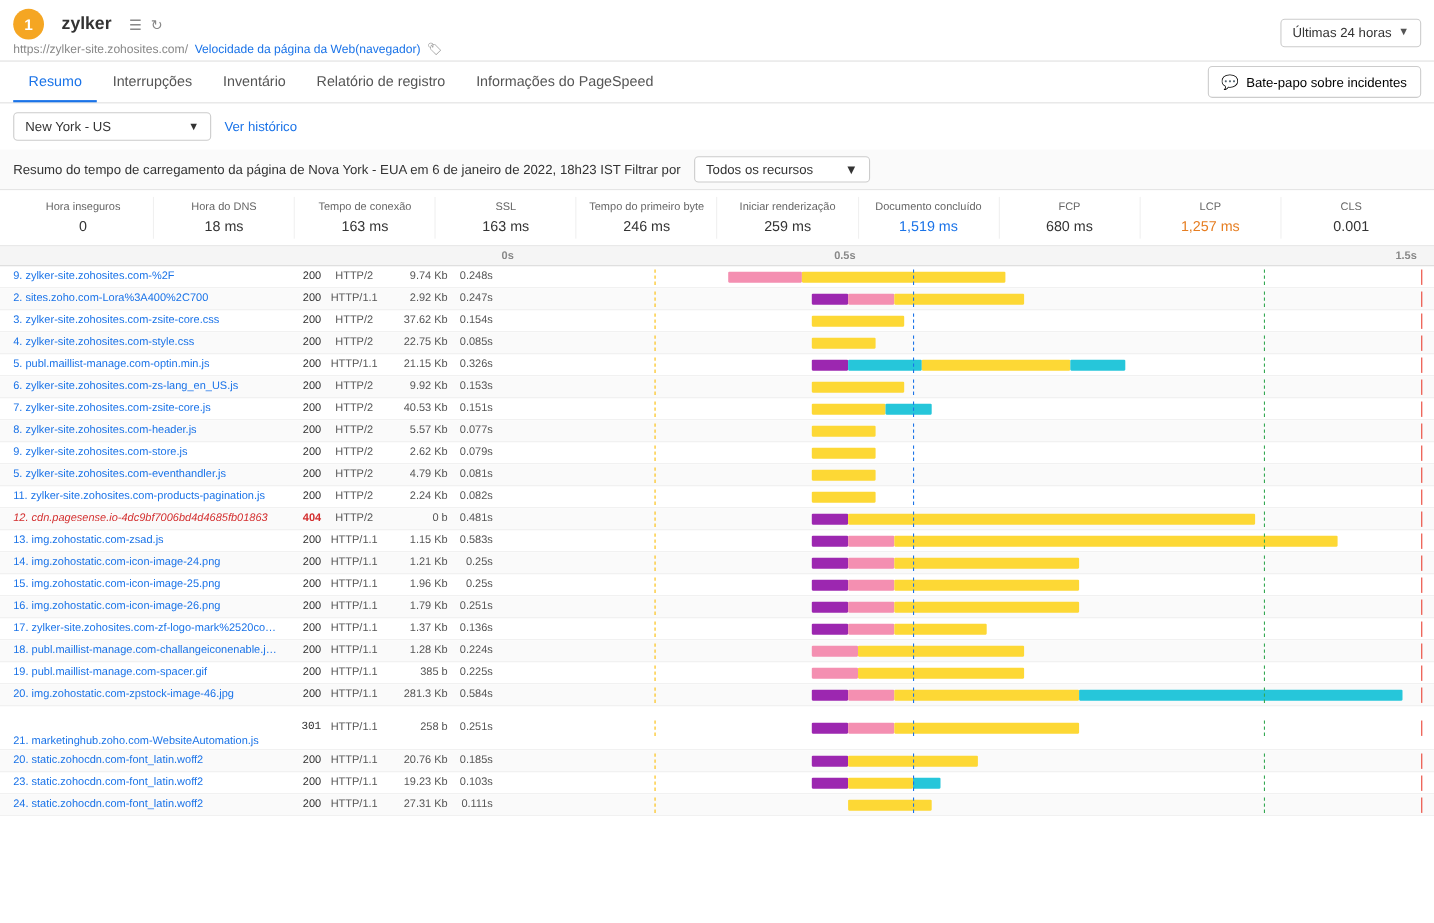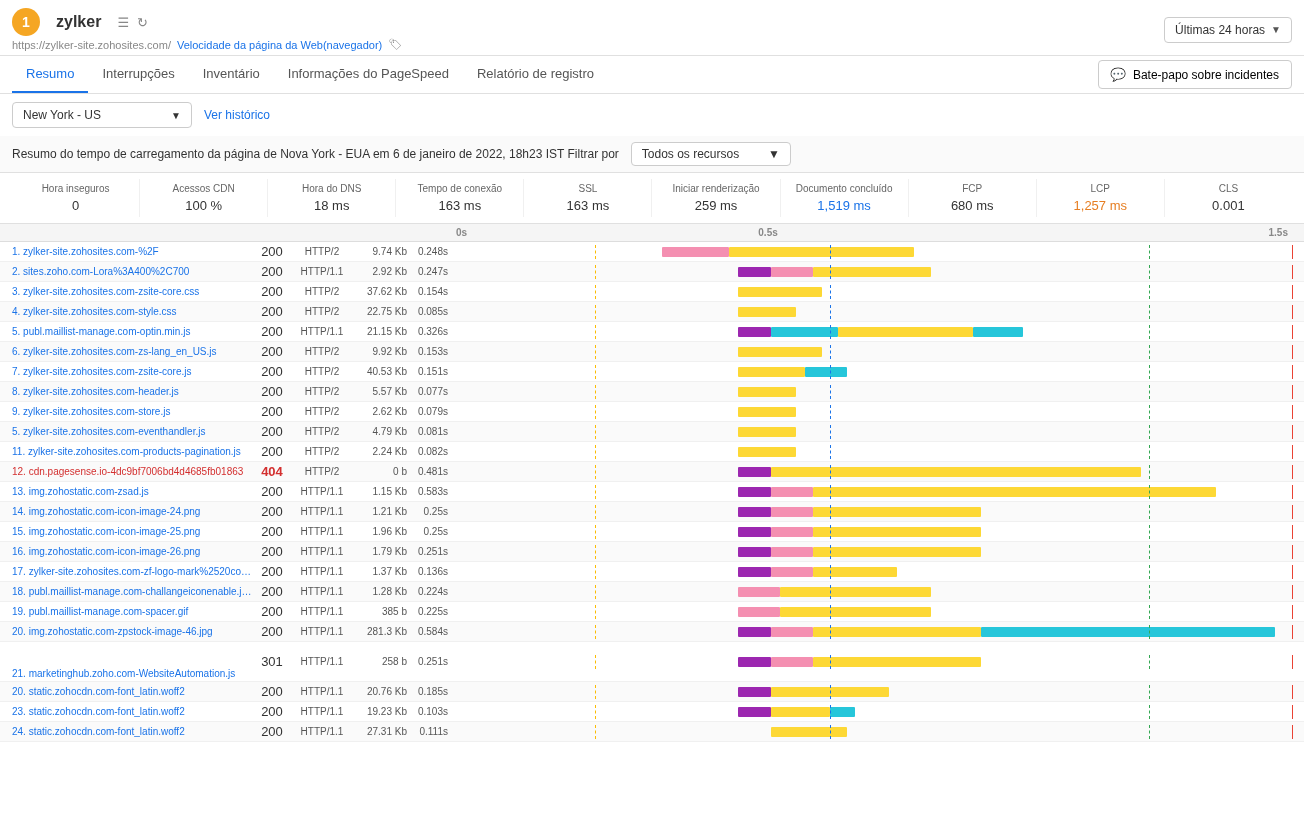--- a/index.html
+++ b/index.html
@@ -42,21 +42,21 @@
     .wf-col-status { width: 40px; min-width: 40px; text-align: center; font-size: 11px; font-weight: 500; color: #555; }
     .wf-col-proto { width: 60px; min-width: 60px; text-align: center; font-size: 11px; font-weight: 500; color: #555; }
     .wf-col-size { width: 55px; min-width: 55px; text-align: center; font-size: 11px; font-weight: 500; color: #555; }
     .wf-col-time { width: 45px; min-width: 45px; text-align: center; font-size: 11px; font-weight: 500; color: #555; }
     .wf-col-chart { flex: 1; position: relative; font-size: 10px; color: #888; }
     .timeline-labels { display: flex; justify-content: space-between; padding: 0 4px; font-size: 10px; color: #888; }
     
     .wf-row { display: flex; align-items: center; padding: 2px 12px; border-bottom: 1px solid #f0f0f0; min-height: 20px; }
     .wf-row.even { background: #fafafa; }
     .wf-url { width: 240px; min-width: 240px; font-size: 10px; color: #1a73e8; overflow: hidden; text-overflow: ellipsis; white-space: nowrap; cursor: pointer; }
-    .wf-status { width: 40px; min-width: 40px; text-align: center; font-size: 13px; color: #333; }
+    .wf-status { width: 40px; min-width: 40px; text-align: right; font-size: 10px; color: #333; }
     .wf-proto { width: 60px; min-width: 60px; text-align: center; font-size: 10px; color: #555; }
     .wf-size { width: 55px; min-width: 55px; text-align: right; font-size: 10px; color: #555; }
     .wf-time-val { width: 45px; min-width: 45px; text-align: right; font-size: 10px; color: #555; padding-right: 4px; }
     .wf-chart { flex: 1; position: relative; height: 14px; }
     
     
     .bar-segment { position: absolute; height: 10px; top: 2px; border-radius: 1px; }
 
     .header-top { display: flex; align-items: center; justify-content: space-between; padding: 8px 12px 4px; border-bottom: 1px solid #e0e0e0; }
     .header-left { display: flex; flex-direction: column; gap: 2px; }
@@ -93,22 +93,22 @@
       <span>Últimas 24 horas</span>
       <span class="arrow">▼</span>
     </div>
   </div>
 </div>
 
 <div class="nav-tabs">
   <div class="nav-tab active">Resumo</div>
   <div class="nav-tab">Interrupções</div>
   <div class="nav-tab">Inventário</div>
+  <div class="nav-tab">Relatório de registro</div>
   <div class="nav-tab">Informações do PageSpeed</div>
-  <div class="nav-tab">Relatório de registro</div>
   <div style="margin-left:auto; display:flex; align-items:center;">
     <button class="chat-btn">
       <span class="chat-btn-icon">💬</span>
       <span>Bate-papo sobre incidentes</span>
     </button>
   </div>
 </div>
 
 <div class="toolbar">
   <div class="location-dropdown">
@@ -125,34 +125,34 @@
     <span style="margin-left:auto;">▼</span>
   </div>
 </div>
 
 <div class="metrics-row" id="metrics-container">
 <div class="metric-item">
       <div class="metric-label">Hora inseguros</div>
       <div class="metric-value ">0</div>
     </div>
     <div class="metric-item">
-      <div class="metric-label">Acessos CDN</div>
-      <div class="metric-value ">100 %</div>
-    </div>
-    <div class="metric-item">
       <div class="metric-label">Hora do DNS</div>
       <div class="metric-value ">18 ms</div>
     </div>
     <div class="metric-item">
       <div class="metric-label">Tempo de conexão</div>
       <div class="metric-value ">163 ms</div>
     </div>
     <div class="metric-item">
       <div class="metric-label">SSL</div>
       <div class="metric-value ">163 ms</div>
+    </div>
+    <div class="metric-item">
+      <div class="metric-label">Tempo do primeiro byte</div>
+      <div class="metric-value ">246 ms</div>
     </div>
     <div class="metric-item">
       <div class="metric-label">Iniciar renderização</div>
       <div class="metric-value ">259 ms</div>
     </div>
     <div class="metric-item">
       <div class="metric-label">Documento concluído</div>
       <div class="metric-value blue">1,519 ms</div>
     </div>
     <div class="metric-item">
@@ -182,21 +182,21 @@
         <div class="timeline-labels">
           <span>0s</span>
           <span style="margin-left:35%;">0.5s</span>
           <span style="margin-left:auto;">1.5s</span>
         </div>
       </div>
     </div>
 
     <div id="waterfall-rows">
         <div class="wf-row">
-    <div class="wf-url" style="color:#1a73e8;" title="1. zylker-site.zohosites.com-%2F">1. zylker-site.zohosites.com-%2F</div>
+    <div class="wf-url" style="color:#1a73e8;" title="1. zylker-site.zohosites.com-%2F">9. zylker-site.zohosites.com-%2F</div>
     <div class="wf-status" style="color:#333;font-weight:normal;">200</div>
     <div class="wf-proto">HTTP/2</div>
     <div class="wf-size">9.74 Kb</div>
     <div class="wf-time-val">0.248s</div>
     <div class="wf-chart" style="position:relative;flex:1;height:14px;">
       <div class="bar-segment" style="background:#f48fb1;left:25%;width:8%;"></div>
             <div class="bar-segment" style="background:#fdd835;left:33%;width:22%;"></div>
             <div style="position:absolute;top:0;bottom:0;left:17%;width:1px;border-left:1.5px dashed #fbbc04;z-index:3;"></div>
             <div style="position:absolute;top:0;bottom:0;left:45%;width:1px;border-left:1.5px dashed #1a73e8;z-index:3;"></div>
             <div style="position:absolute;top:0;bottom:0;left:83%;width:1px;border-left:1.5px dashed #34a853;z-index:3;"></div>
@@ -343,21 +343,21 @@
     <div class="wf-time-val">0.082s</div>
     <div class="wf-chart" style="position:relative;flex:1;height:14px;">
       <div class="bar-segment" style="background:#fdd835;left:34%;width:7%;"></div>
             <div style="position:absolute;top:0;bottom:0;left:17%;width:1px;border-left:1.5px dashed #fbbc04;z-index:3;"></div>
             <div style="position:absolute;top:0;bottom:0;left:45%;width:1px;border-left:1.5px dashed #1a73e8;z-index:3;"></div>
             <div style="position:absolute;top:0;bottom:0;left:83%;width:1px;border-left:1.5px dashed #34a853;z-index:3;"></div>
             <div style="position:absolute;top:0;bottom:0;left:100%;width:1px;border-left:1.5px solid #ea4335;z-index:3;"></div>
     </div>
   </div>
         <div class="wf-row even">
-    <div class="wf-url" style="color:#d32f2f;" title="12. cdn.pagesense.io-4dc9bf7006bd4d4685fb01863">12. cdn.pagesense.io-4dc9bf7006bd4d4685fb01863</div>
+    <div class="wf-url" style="color:#d32f2f;font-style:italic;" title="12. cdn.pagesense.io-4dc9bf7006bd4d4685fb01863">12. cdn.pagesense.io-4dc9bf7006bd4d4685fb01863</div>
     <div class="wf-status" style="color:#d32f2f;font-weight:bold;">404</div>
     <div class="wf-proto">HTTP/2</div>
     <div class="wf-size">0 b</div>
     <div class="wf-time-val">0.481s</div>
     <div class="wf-chart" style="position:relative;flex:1;height:14px;">
       <div class="bar-segment" style="background:#9c27b0;left:34%;width:4%;"></div>
             <div class="bar-segment" style="background:#fdd835;left:38%;width:44%;"></div>
             <div style="position:absolute;top:0;bottom:0;left:17%;width:1px;border-left:1.5px dashed #fbbc04;z-index:3;"></div>
             <div style="position:absolute;top:0;bottom:0;left:45%;width:1px;border-left:1.5px dashed #1a73e8;z-index:3;"></div>
             <div style="position:absolute;top:0;bottom:0;left:83%;width:1px;border-left:1.5px dashed #34a853;z-index:3;"></div>
@@ -486,21 +486,21 @@
             <div class="bar-segment" style="background:#fdd835;left:43%;width:20%;"></div>
             <div class="bar-segment" style="background:#26c6da;left:63%;width:35%;"></div>
             <div style="position:absolute;top:0;bottom:0;left:17%;width:1px;border-left:1.5px dashed #fbbc04;z-index:3;"></div>
             <div style="position:absolute;top:0;bottom:0;left:45%;width:1px;border-left:1.5px dashed #1a73e8;z-index:3;"></div>
             <div style="position:absolute;top:0;bottom:0;left:83%;width:1px;border-left:1.5px dashed #34a853;z-index:3;"></div>
             <div style="position:absolute;top:0;bottom:0;left:100%;width:1px;border-left:1.5px solid #ea4335;z-index:3;"></div>
     </div>
   </div>
         <div class="wf-row">
     <div class="wf-url" style="color:#1a73e8;margin-top:24px;" title="21. marketinghub.zoho.com-WebsiteAutomation.js">21. marketinghub.zoho.com-WebsiteAutomation.js</div>
-    <div class="wf-status" style="color:#333;font-weight:normal;">301</div>
+    <div class="wf-status" style="color:#333;font-weight:normal;font-family:Liberation Mono, monospace;">301</div>
     <div class="wf-proto">HTTP/1.1</div>
     <div class="wf-size">258 b</div>
     <div class="wf-time-val">0.251s</div>
     <div class="wf-chart" style="position:relative;flex:1;height:14px;">
       <div class="bar-segment" style="background:#9c27b0;left:34%;width:4%;"></div>
             <div class="bar-segment" style="background:#f48fb1;left:38%;width:5%;"></div>
             <div class="bar-segment" style="background:#fdd835;left:43%;width:20%;"></div>
             <div style="position:absolute;top:0;bottom:0;left:17%;width:1px;border-left:1.5px dashed #fbbc04;z-index:3;"></div>
             <div style="position:absolute;top:0;bottom:0;left:45%;width:1px;border-left:1.5px dashed #1a73e8;z-index:3;"></div>
             <div style="position:absolute;top:0;bottom:0;left:83%;width:1px;border-left:1.5px dashed #34a853;z-index:3;"></div>

